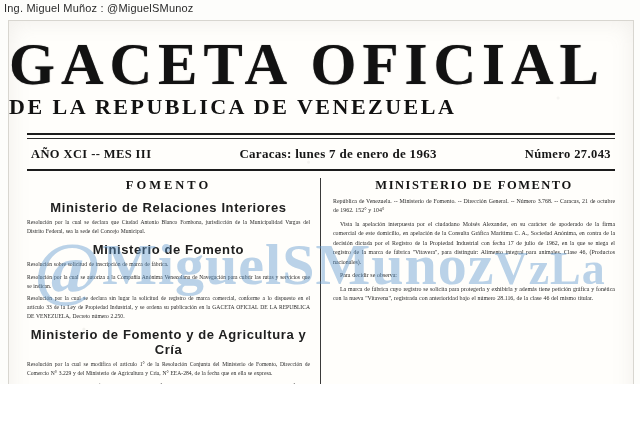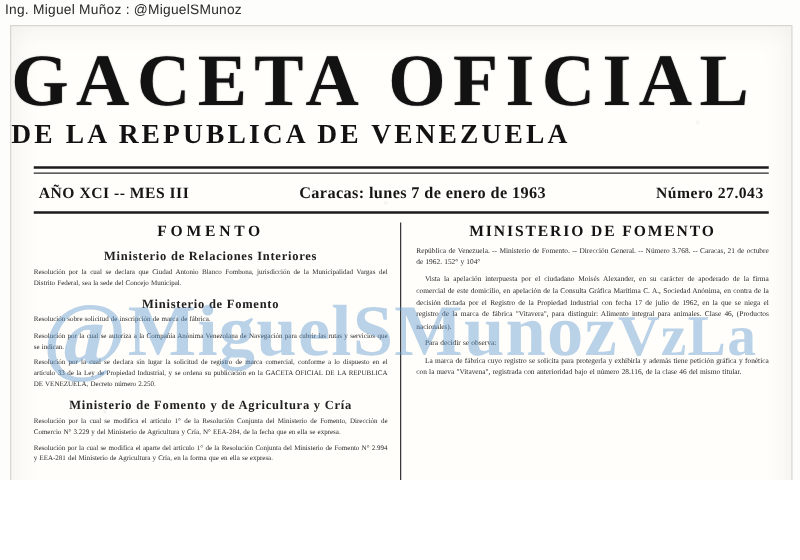--- a/index.html
+++ b/index.html
@@ -129,23 +129,23 @@
     text-align: center;
     font-family: "Liberation Serif", serif;
     font-weight: bold;
     font-size: 12.5px;
     letter-spacing: 3px;
     color: #141414;
     margin-bottom: 4px;
   }
   .sec-title {
     text-align: center;
-    font-family: Liberation Serif, serif;
-    font-weight: bold;
-    font-size: 10px;
+    font-family: Liberation Sans, sans-serif;
+    font-weight: bold;
+    font-size: 13px;
     letter-spacing: 0.6px;
     color: #202020;
     margin: 7px 0 3px 0;
   }
   .para {
     font-family: "Liberation Serif", serif;
     font-size: 5.6px;
     line-height: 1.55;
     text-align: justify;
     color: #2a2a2a;

